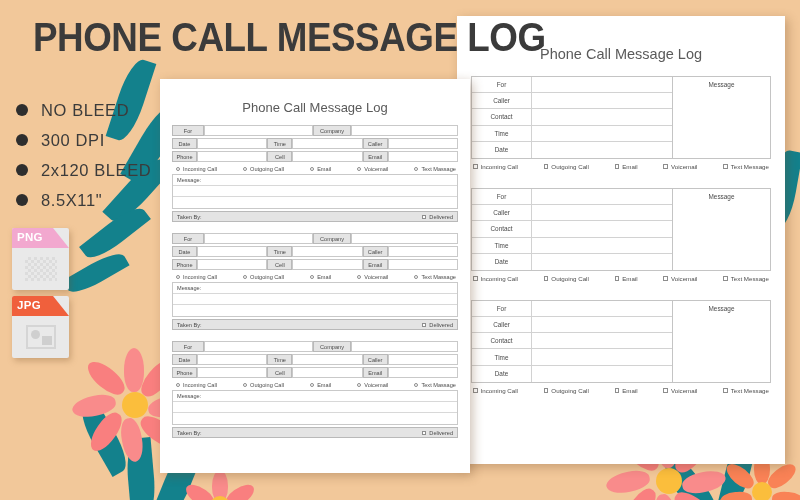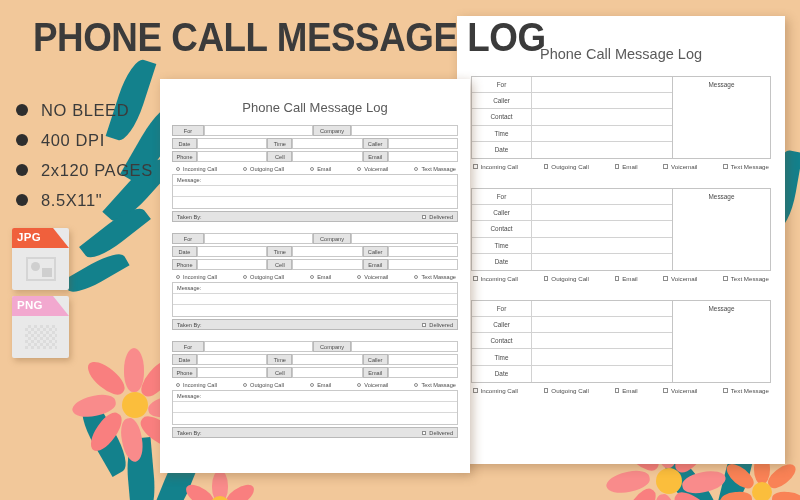--- a/index.html
+++ b/index.html
@@ -217,52 +217,52 @@
 <div class="promo">
   <div class="main-title">PHONE CALL MESSAGE LOG</div>
 
   <div class="bullets">
     <div class="bullet">
       <span class="dot"></span>
       <span class="btxt">NO BLEED</span>
     </div>
     <div class="bullet">
       <span class="dot"></span>
-      <span class="btxt">400 DPI</span>
+      <span class="btxt">300 DPI</span>
     </div>
     <div class="bullet">
       <span class="dot"></span>
-      <span class="btxt">2x120 PAGES</span>
+      <span class="btxt">2x120 BLEED</span>
     </div>
     <div class="bullet">
       <span class="dot"></span>
       <span class="btxt">8.5X11"</span>
     </div>
   </div>
 
   <div class="badges">
+    <div class="badge">
+      <div class="body"></div>
+      <div class="hdr" style="background:#f2a8cf;"></div>
+      <div class="lbl">PNG</div>
+      <div class="glyph">
+          <div class="checker"></div>
+        </div>
+    </div>
     <div class="badge">
       <div class="body"></div>
       <div class="hdr" style="background:#f0603c;"></div>
       <div class="lbl">JPG</div>
       <div class="glyph">
         <div class="pic">
             <div class="circ"></div>
             <div class="sq"></div>
           </div>
       </div>
     </div>
-    <div class="badge">
-      <div class="body"></div>
-      <div class="hdr" style="background:#f2a8cf;"></div>
-      <div class="lbl">PNG</div>
-      <div class="glyph">
-          <div class="checker"></div>
-        </div>
-    </div>
   </div>
 </div>
 
 <div class="page page-back">
   <div class="page-title">Phone Call Message Log</div>
   <div class="back-body" id="back-blocks">
       <div class="bblock">
         <div class="btable">
           <div class="left">
             <div class="brow">

